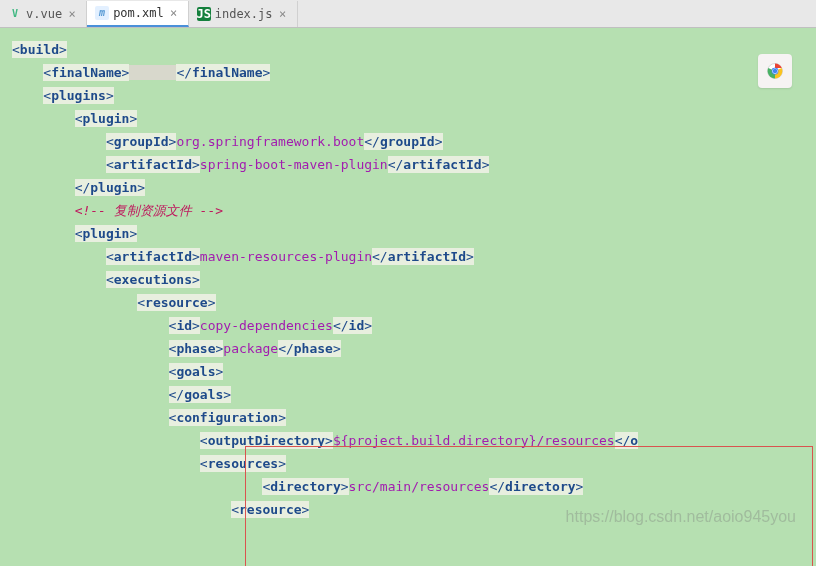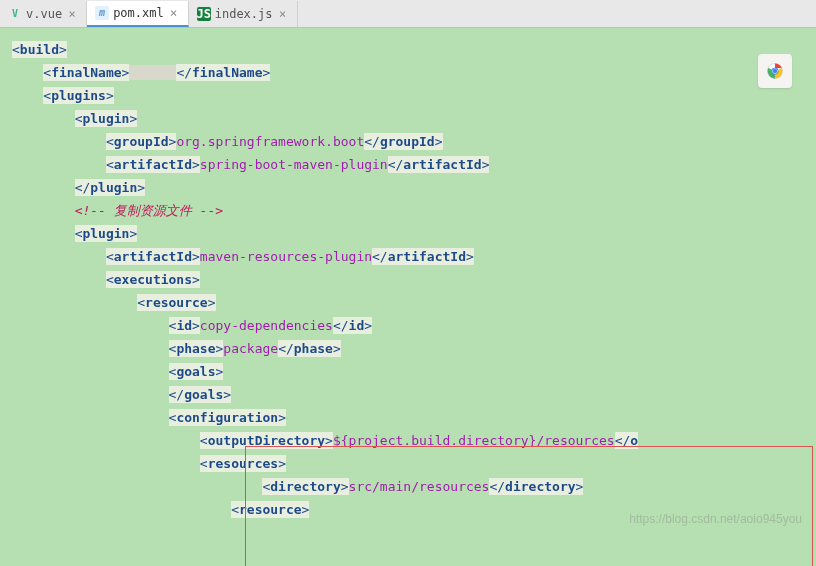--- a/index.html
+++ b/index.html
@@ -95,24 +95,24 @@
       position: absolute;
       left: 245px;
       top: 418px;
       width: 568px;
       height: 138px;
       border: 1px solid #d9534f;
       pointer-events: none;
     }
     .watermark {
       position: absolute;
-      right: 14px;
+      right: 20px;
       bottom: 40px;
       color: rgba(120,120,120,0.35);
-      font-size: 12px;
+      font-size: 16px;
       font-family: Arial, sans-serif;
     }
   </style>
 </head>
 <body>
 
 <div class="tab-bar">
   <div class="tab">
     <span class="tab-icon icon-vue">V</span>
     <span>v.vue</span>

